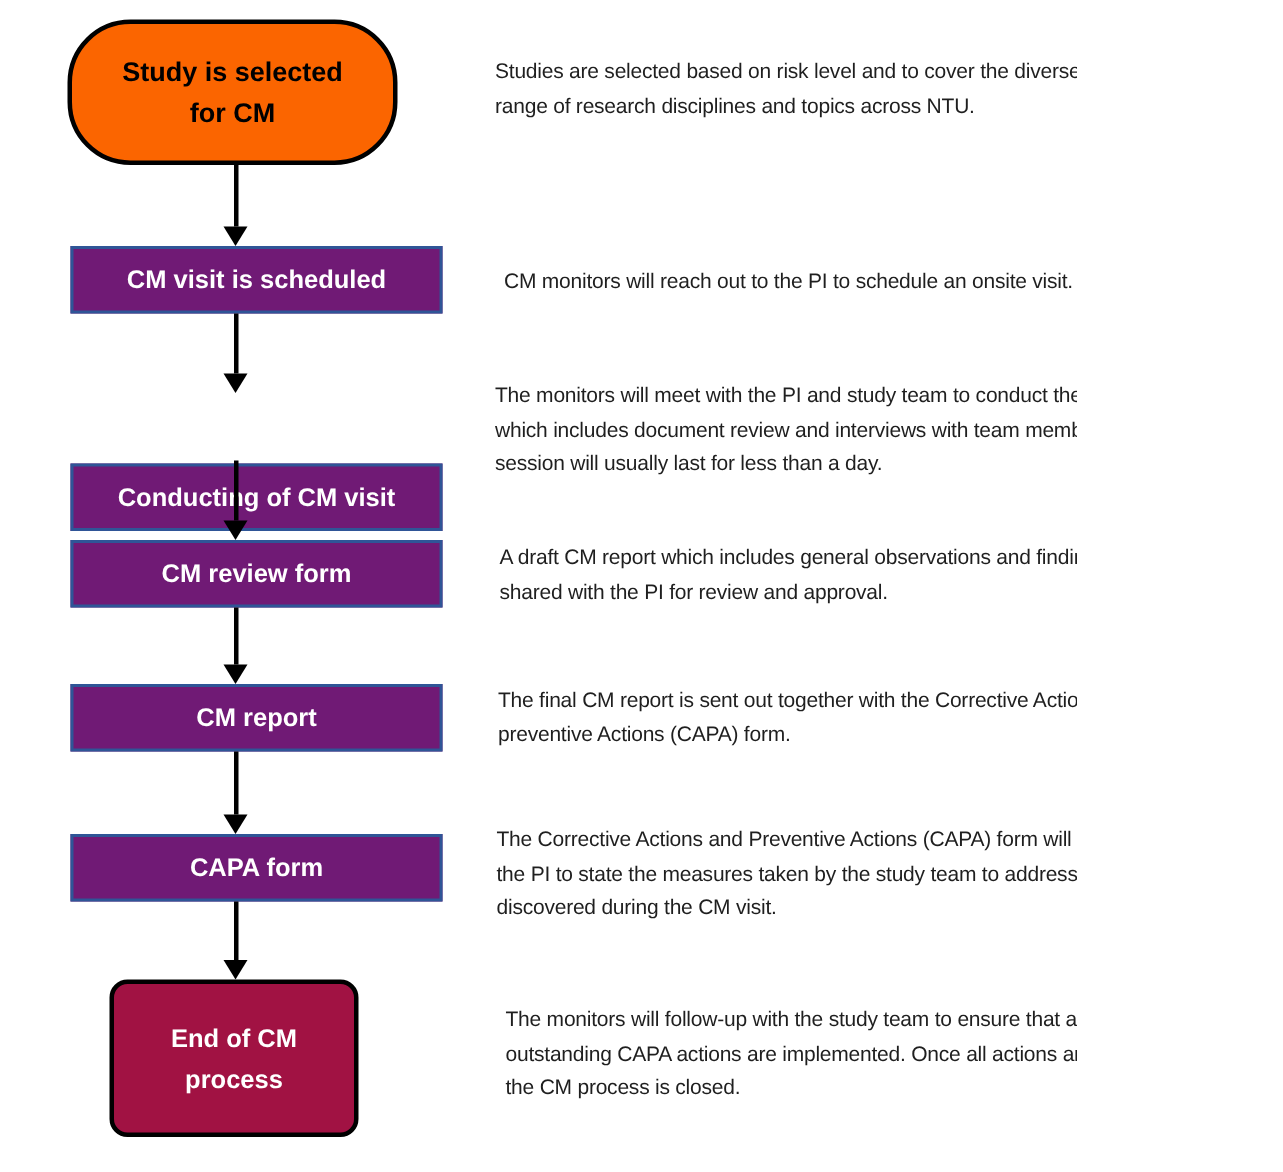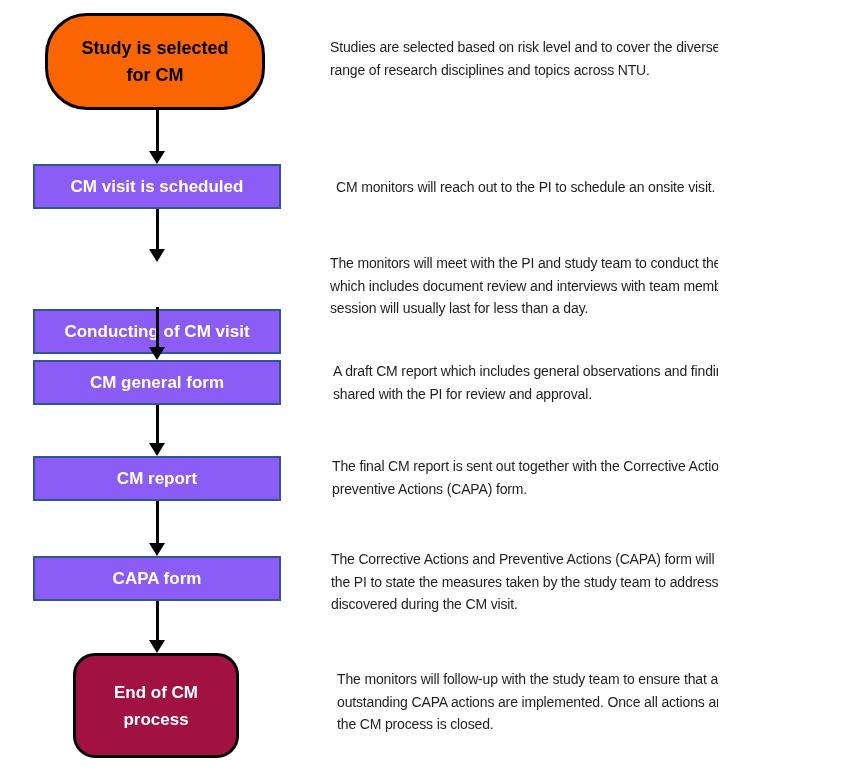--- a/index.html
+++ b/index.html
@@ -30,30 +30,30 @@
     font-size: 17px;
   }
   .start-node {
     left: 45px; top: 13px; width: 220px; height: 97px;
     background: #FB6500;
     border: 3px solid #000000;
     border-radius: 42px;
   }
   .start-node .node-label { color: #000000; font-size: 18px; line-height: 27px; }
   .process-node {
-    left: 33px; width: 248px; height: 45px;
-    background: #8b5cf6;
+    left: 47px; width: 248px; height: 45px;
+    background: #701a75;
     border: 2px solid #2F5597;
   }
   .process-node .node-label { color: #ffffff; }
   .end-node {
     left: 73px; top: 653px; width: 166px; height: 105px;
     background: #A11243;
     border: 3px solid #000000;
-    border-radius: 22px;
+    border-radius: 12px;
   }
   .end-node .node-label { color: #ffffff; line-height: 27px; }
   .node-2 { top: 164px; }
   .node-3 { top: 262px; margin-top: 47px; }
   .node-4 { top: 360px; }
   .node-5 { top: 456px; }
   .node-6 { top: 556px; }
 
   .arrow {
     position: absolute;
@@ -110,21 +110,21 @@
 
   <div class="node process-node node-2">
     <span class="node-label">CM visit is scheduled</span>
   </div>
 
   <div class="node process-node node-3">
     <span class="node-label">Conducting of CM visit</span>
   </div>
 
   <div class="node process-node node-4">
-    <span class="node-label">CM general form</span>
+    <span class="node-label">CM review form</span>
   </div>
 
   <div class="node process-node node-6">
     <span class="node-label">CAPA form</span>
   </div>
 
   <div class="node process-node node-5">
     <span class="node-label">CM report</span>
   </div>
 

